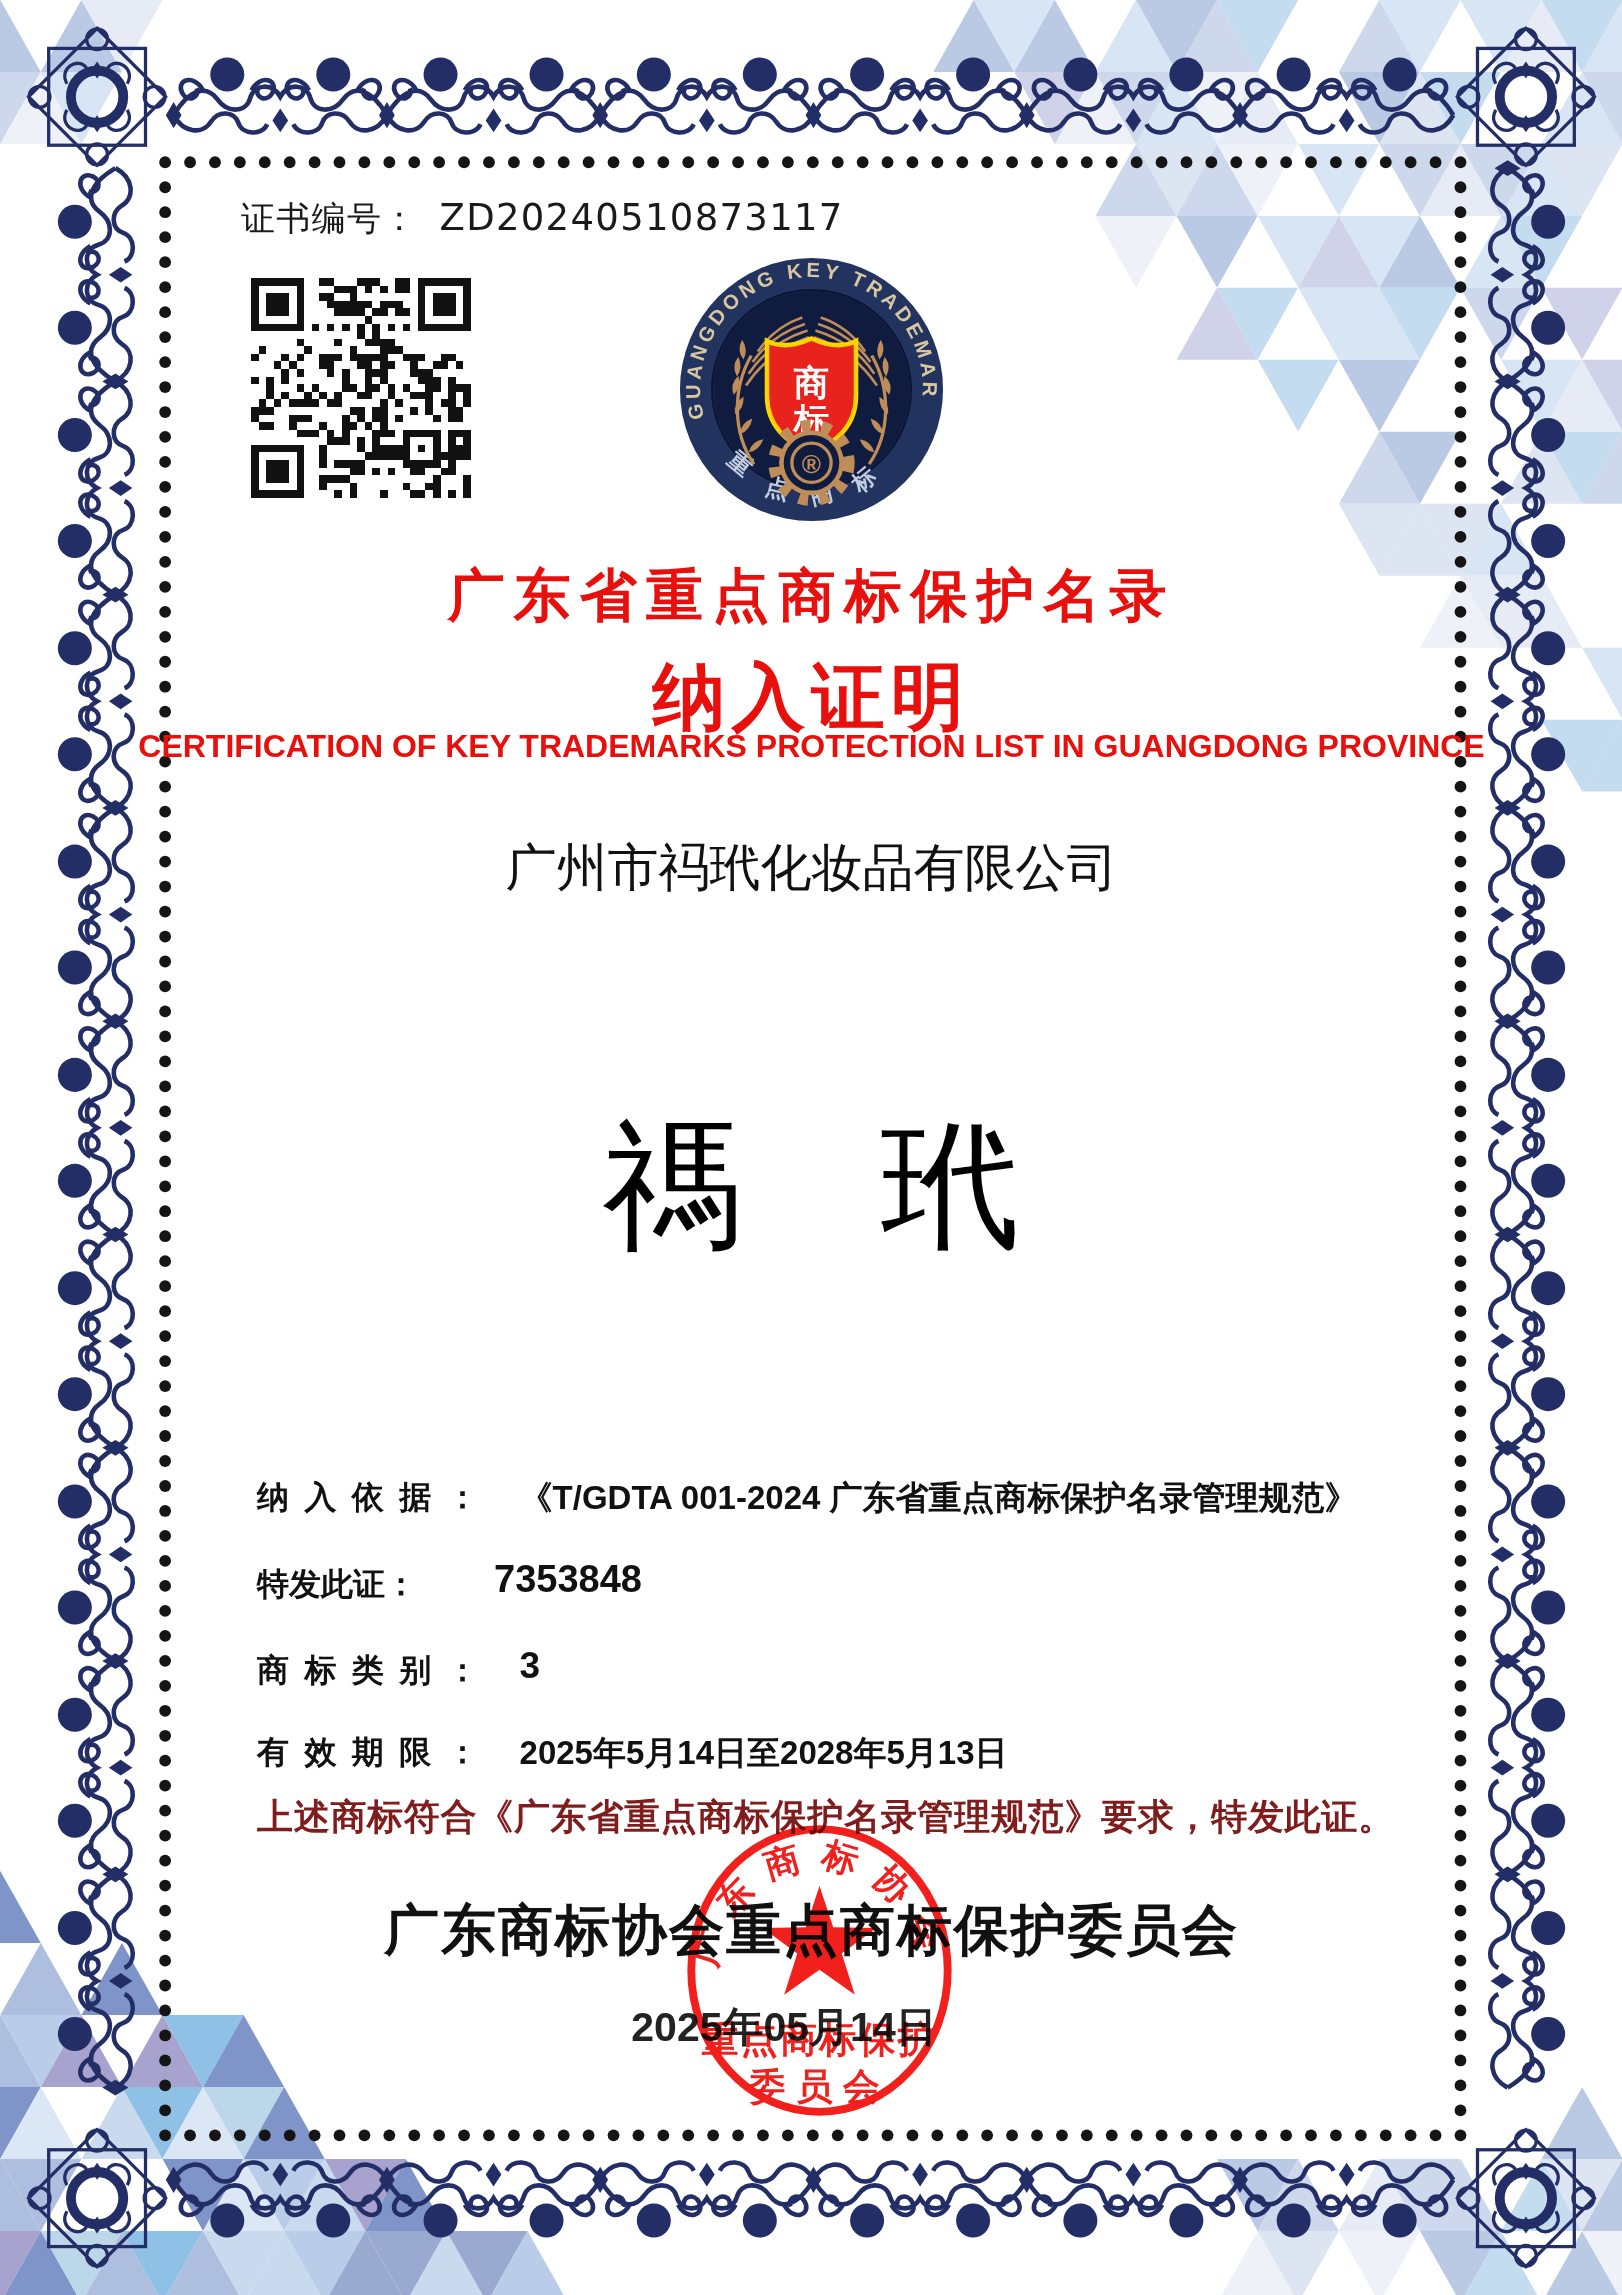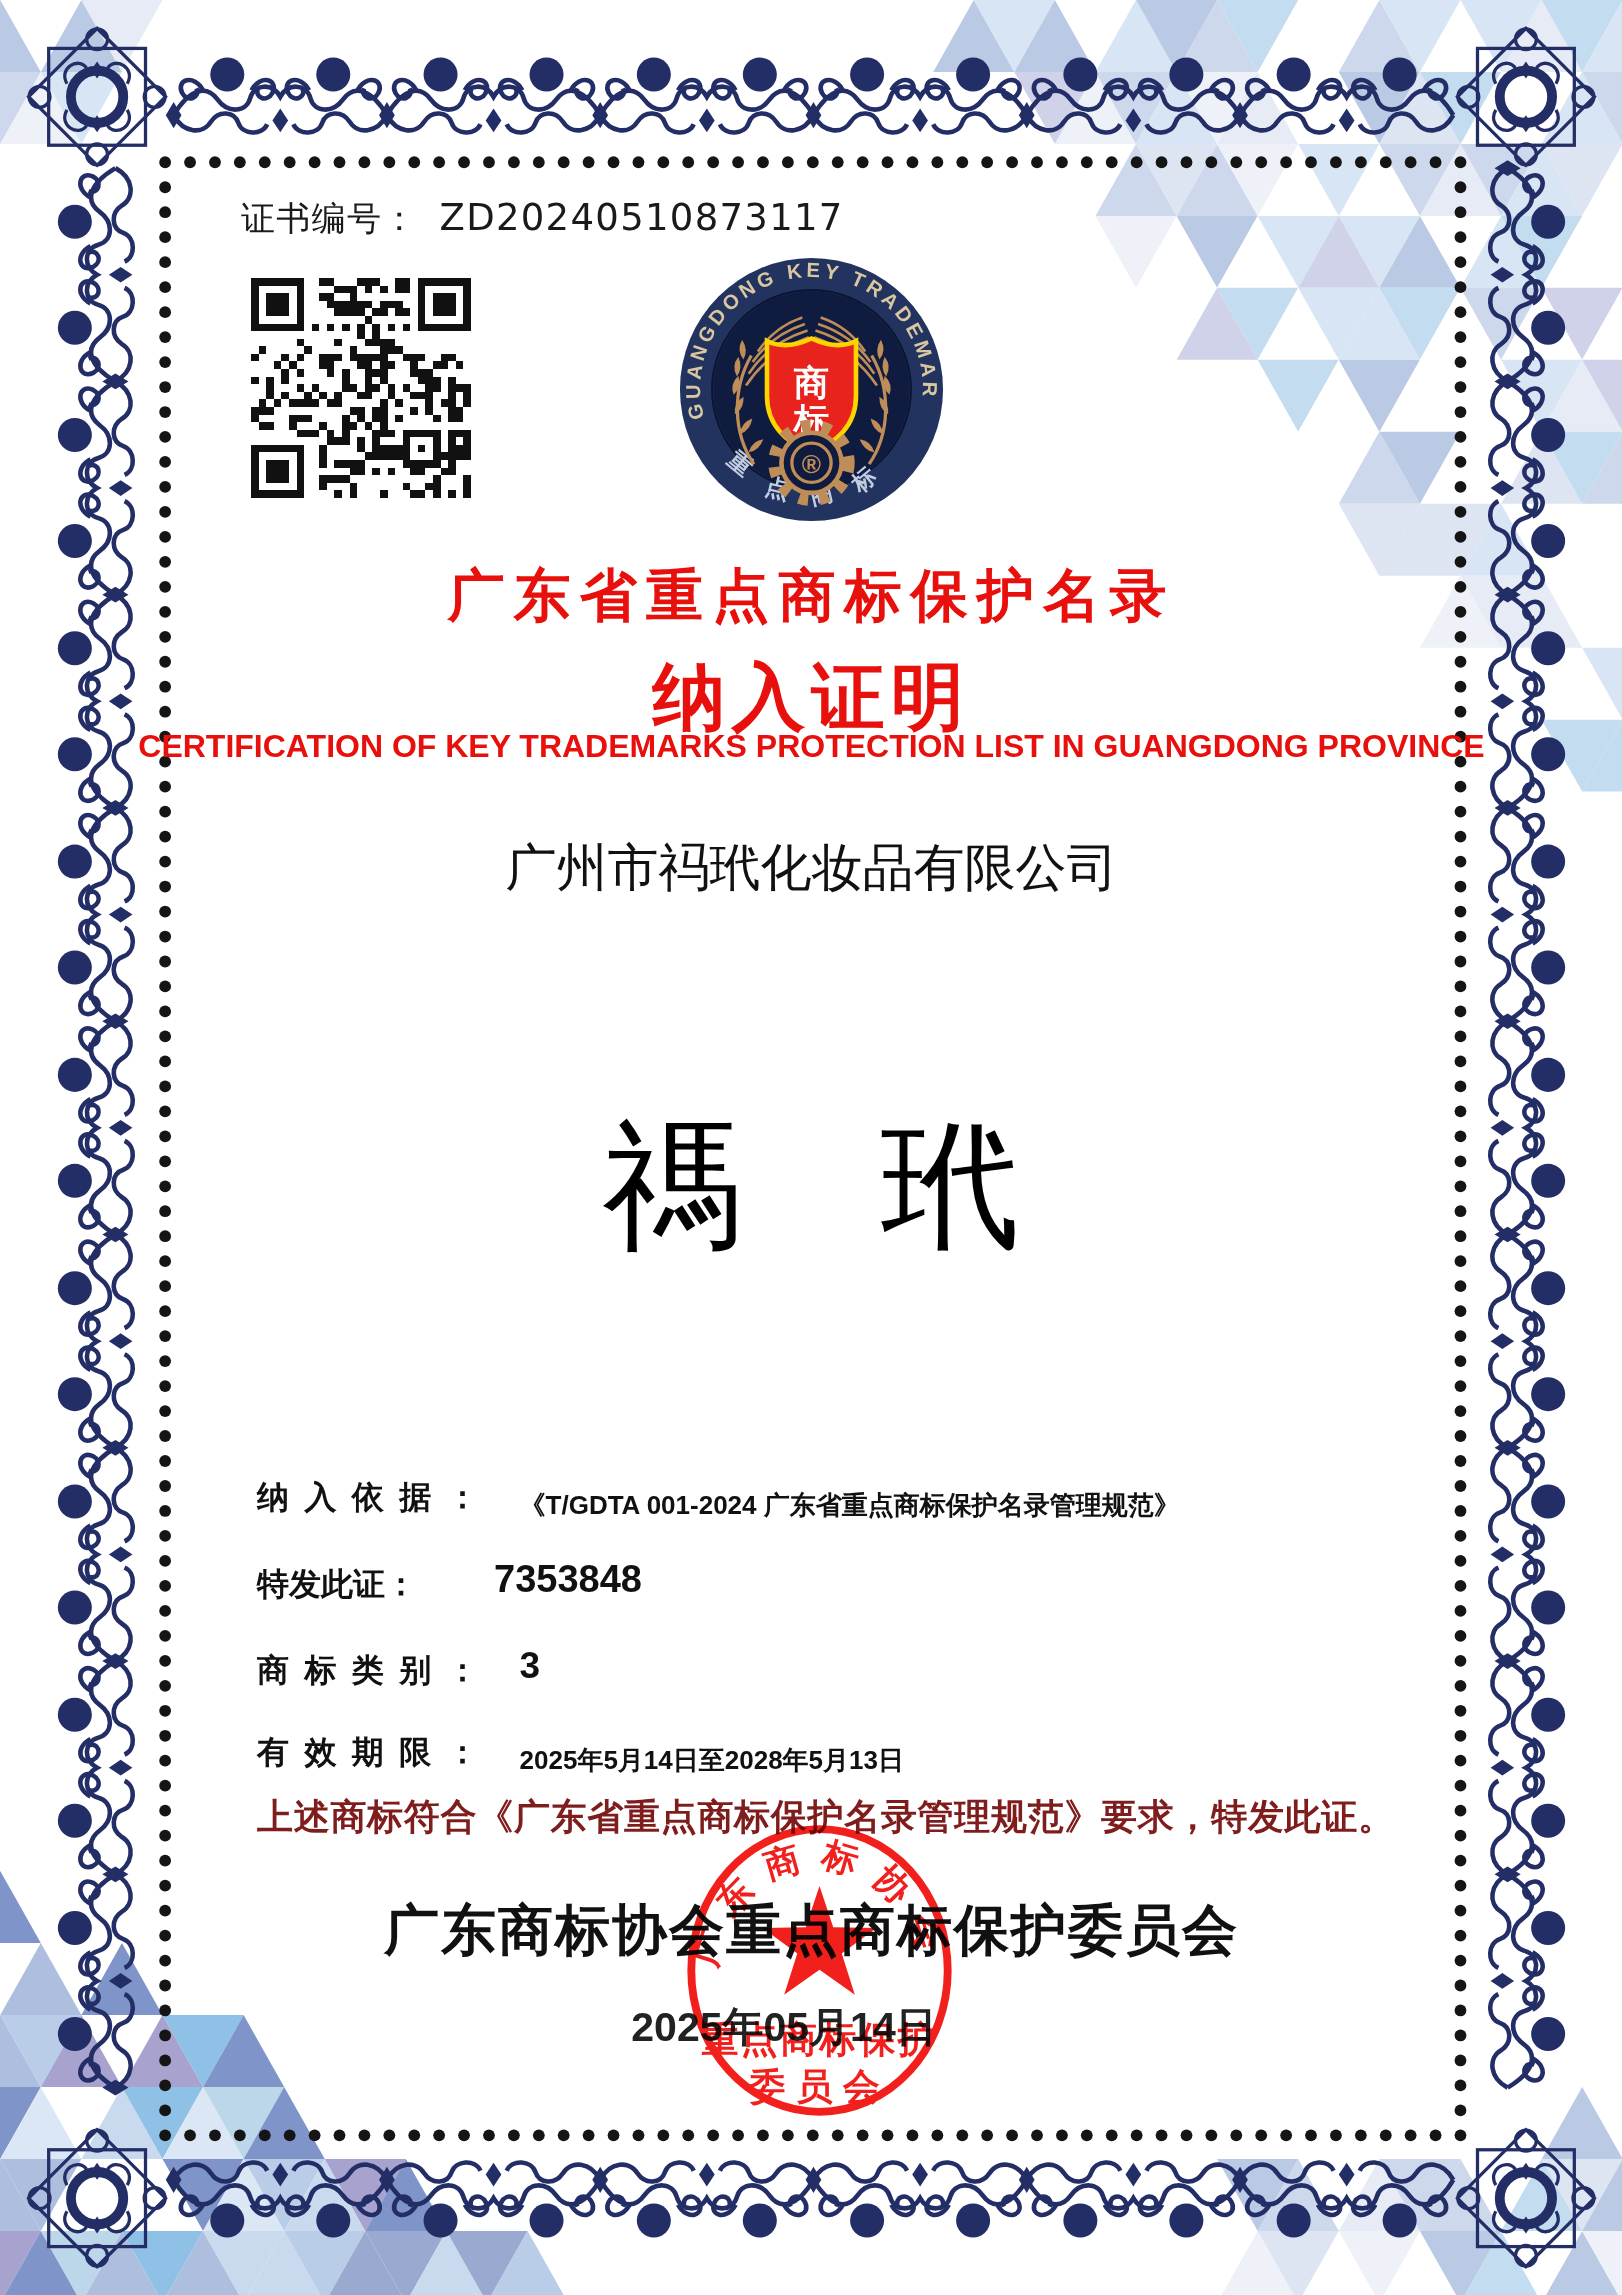--- a/index.html
+++ b/index.html
@@ -25,21 +25,21 @@
           color:#e8100c;letter-spacing:6.5px;}
   #titleEn{left:0;top:728px;width:1623px;text-align:center;font-size:32px;font-weight:600;
           color:#e8100c;letter-spacing:0px;}
   #company{left:0;top:834px;width:1623px;text-align:center;font-size:51px;color:#111;
           font-family:"DejaVu Serif","Liberation Serif",serif;}
   #tmname{left:0;top:1094px;width:1623px;text-align:center;font-size:139px;color:#000;
           font-family:"DejaVu Serif","Liberation Serif",serif;}
   .fieldrow{left:257px;color:#111;}
   .fieldrow .lbl{display:inline-block;min-width:196px;font-size:32px;font-weight:600;
           word-spacing:6.5px;white-space:pre;vertical-align:top;}
-  .fieldrow .val{display:inline-block;margin-left:41px;font-size:26px;font-weight:600;vertical-align:top;margin-top:12px;}
+  .fieldrow .val{display:inline-block;margin-left:41px;font-size:33px;font-weight:600;vertical-align:top;}
   #row0{top:1476px;} #row1{top:1563px;} #row2{top:1649px;} #row3{top:1731px;}
   #row1 .val{font-size:38px;margin-top:-5.2px;}
   #row2 .val{font-size:37px;margin-top:-3.9px;}
   #statement{left:257px;top:1793px;font-size:36px;font-weight:600;color:#7f1d1d;letter-spacing:0.7px;}
   #issuer{left:0;top:1894px;width:1623px;text-align:center;font-size:55px;font-weight:600;
           color:#111;letter-spacing:2px;}
   #issuedate{left:0;top:2000px;width:1568px;text-align:center;font-size:41px;font-weight:600;color:#222;}
   #seal{left:684px;top:1822px;width:271px;height:297px;z-index:4;mix-blend-mode:multiply;}
 </style>
 </head>

